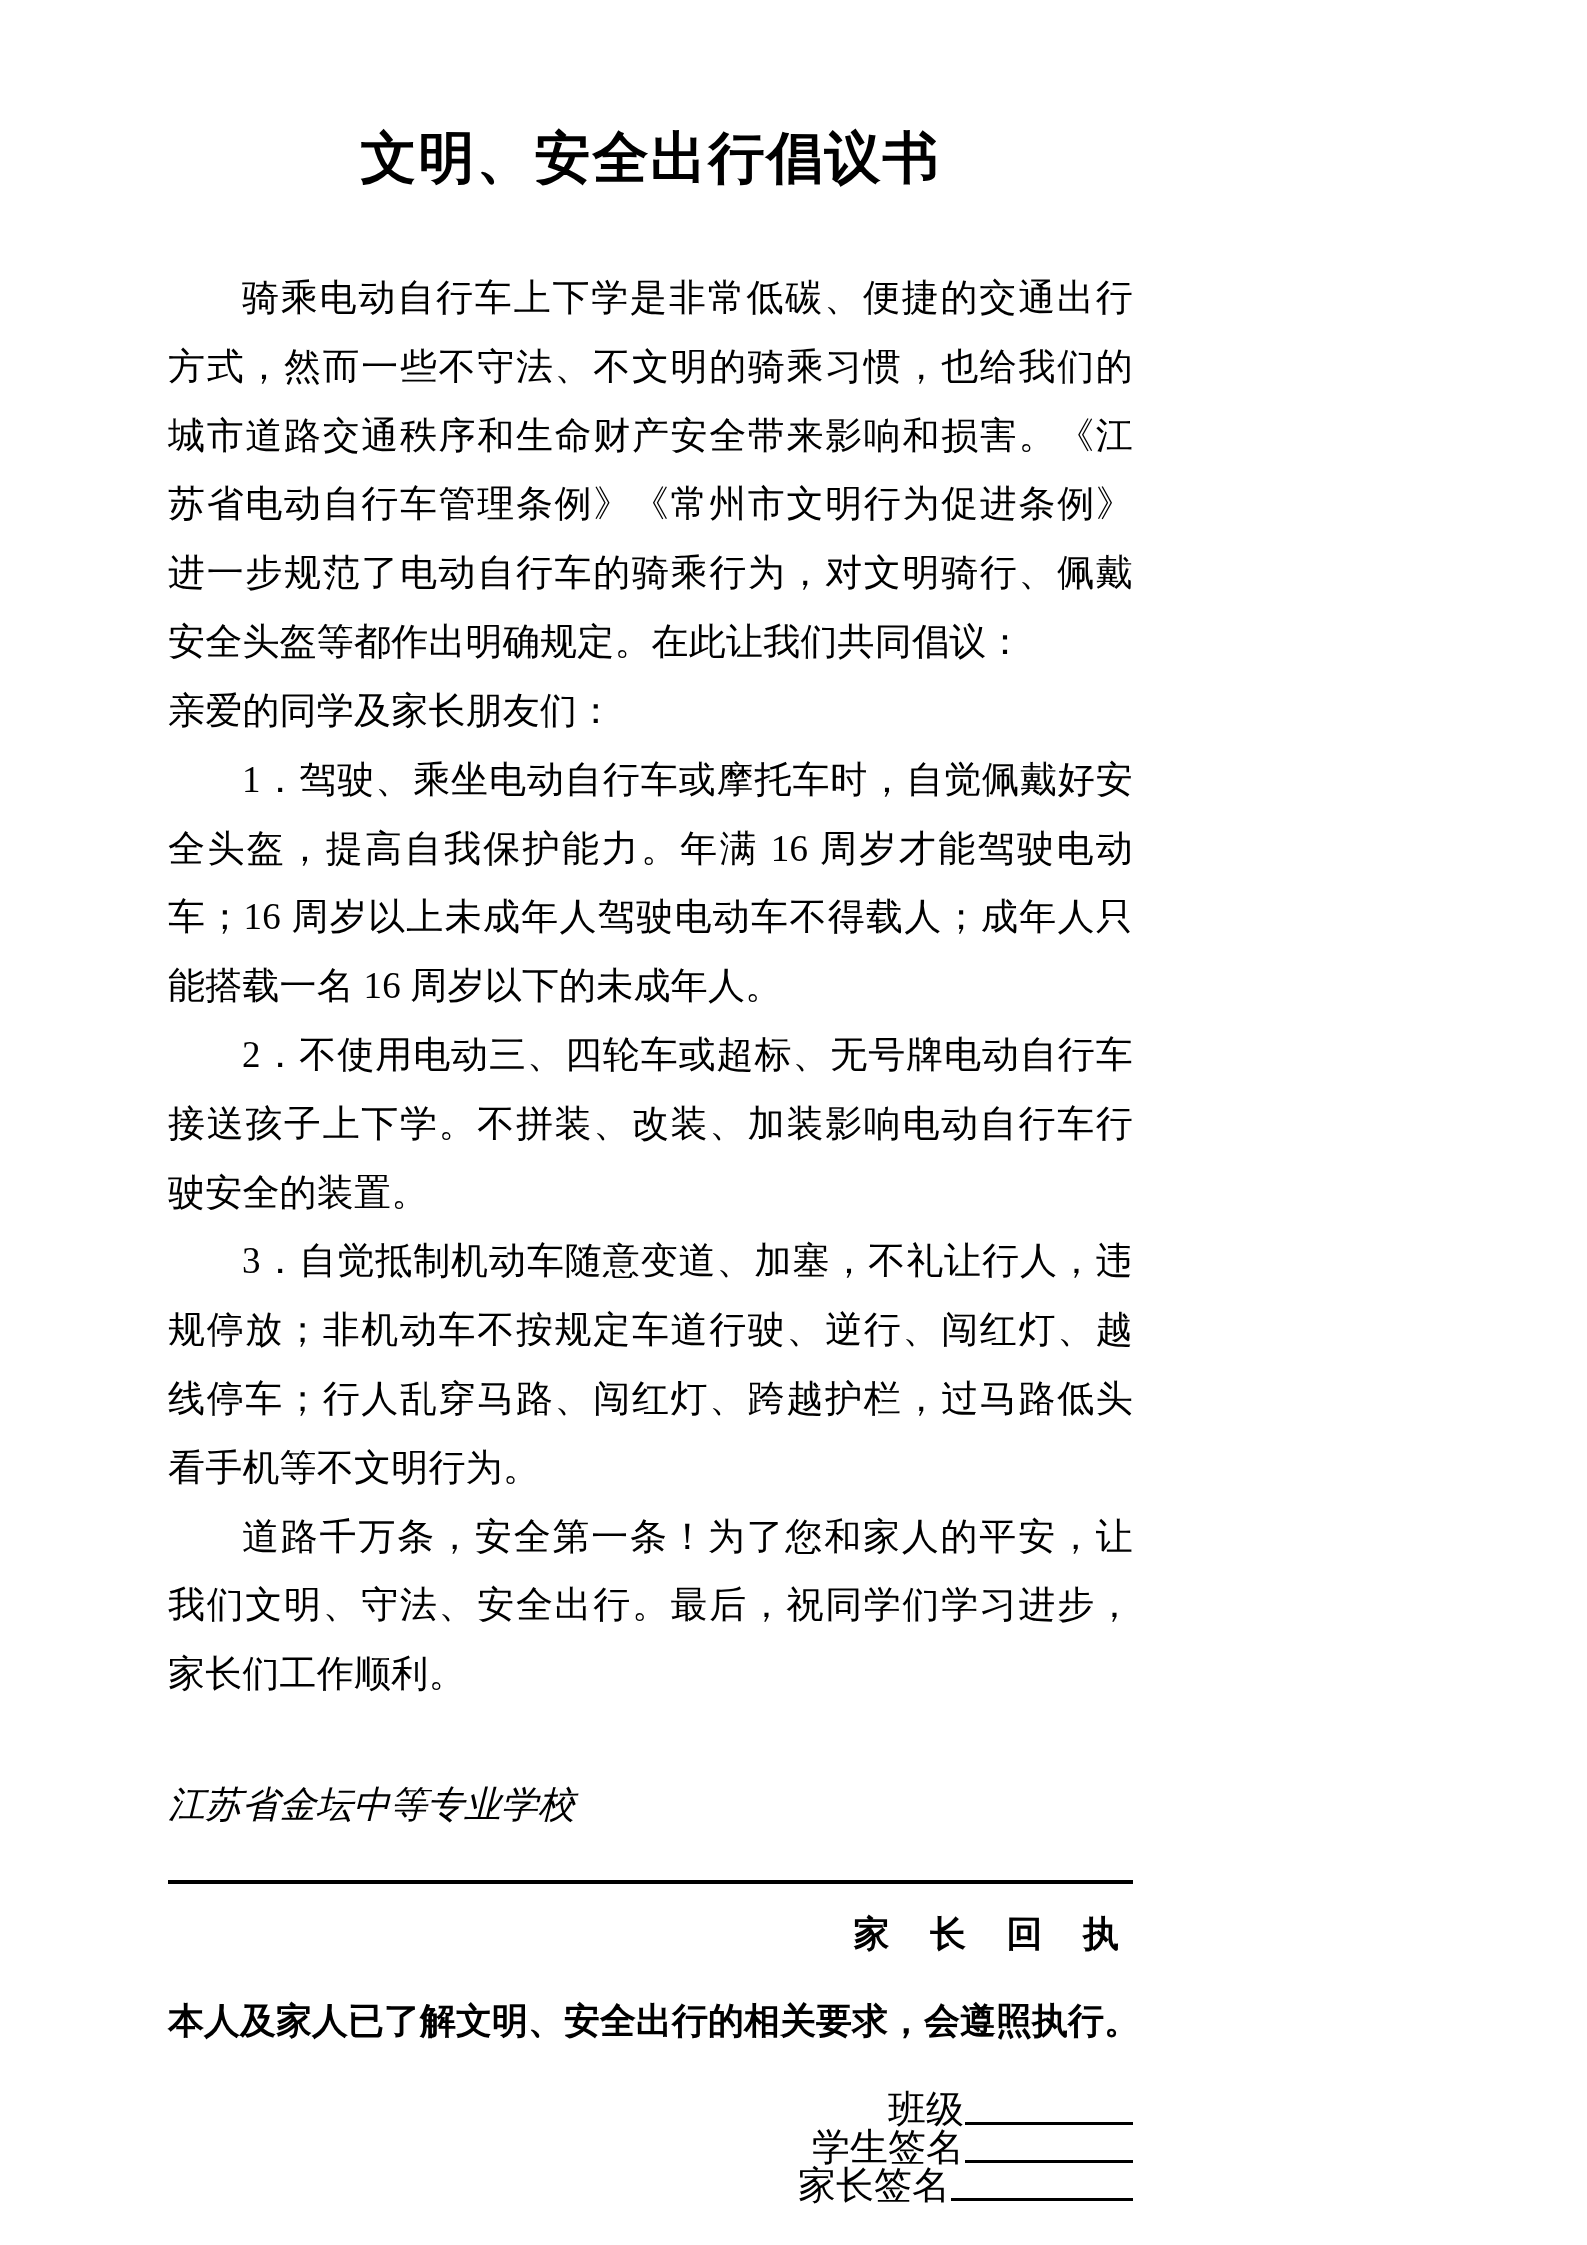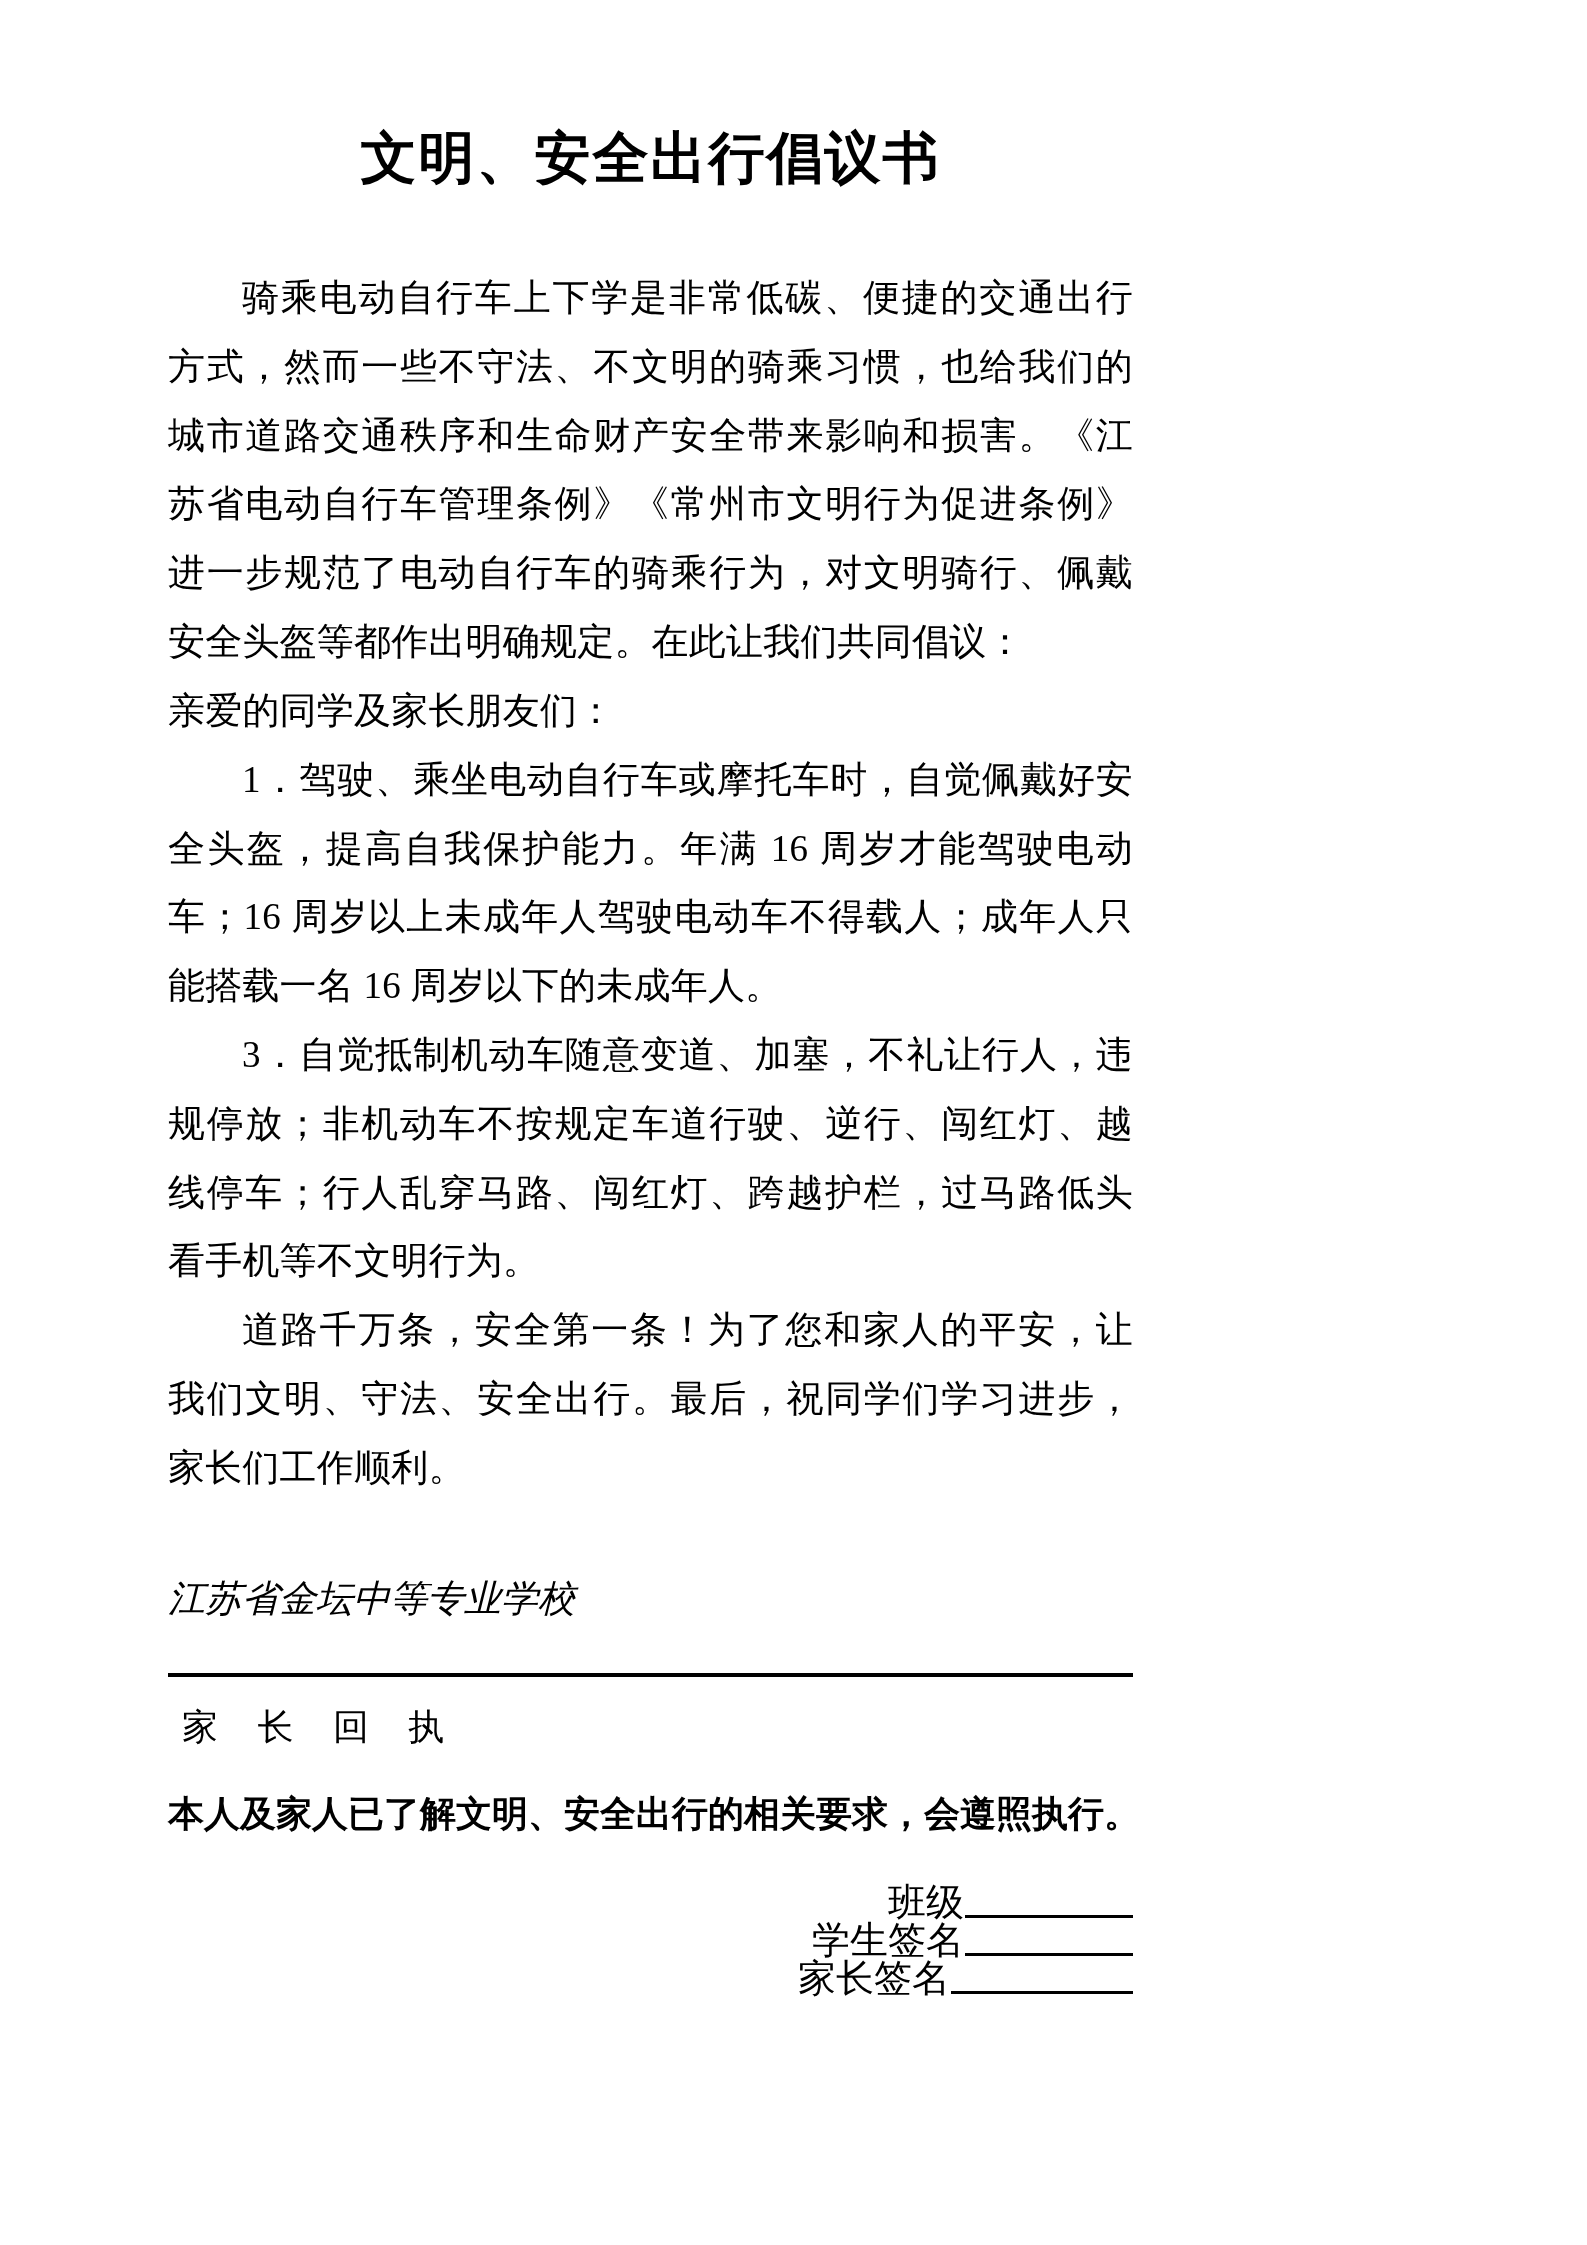--- a/index.html
+++ b/index.html
@@ -81,23 +81,23 @@
     border: none;
     border-top: 4px solid #000000;
     width: 100%;
   }
 
   
   .receipt {
     margin-top: 0;
   }
   .receipt-title {
-    text-align: left;
-    font-family: "DejaVu Sans", "Liberation Sans", sans-serif;
-    font-weight: 400;
+    text-align: right;
+    font-family: "DejaVu Sans", "Liberation Sans", sans-serif;
+    font-weight: 700;
     font-size: 36px;
     letter-spacing: 14px;
     margin: 26px 0 0 0;
     padding-left: 14px;
     white-space: nowrap;
   }
   .receipt-stmt {
     text-align: right;
     font-family: "DejaVu Sans", "Liberation Sans", sans-serif;
     font-weight: 700;
@@ -146,20 +146,21 @@
   <h1 class="doc-title">文明、安全出行倡议书</h1>
 
   <div class="body-block">
 
     <p class="para indent">骑乘电动自行车上下学是非常低碳、便捷的交通出行方式，然而一些不守法、不文明的骑乘习惯，也给我们的城市道路交通秩序和生命财产安全带来影响和损害。《江苏省电动自行车管理条例》《常州市文明行为促进条例》进一步规范了电动自行车的骑乘行为，对文明骑行、佩戴安全头盔等都作出明确规定。在此让我们共同倡议：</p>
 
     <p class="para">亲爱的同学及家长朋友们：</p>
 
     <p class="para indent">1．驾驶、乘坐电动自行车或摩托车时，自觉佩戴好安全头盔，提高自我保护能力。年满 16 周岁才能驾驶电动车；16 周岁以上未成年人驾驶电动车不得载人；成年人只能搭载一名 16 周岁以下的未成年人。</p>
 
+    <p class="para indent">2．不使用电动三、四轮车或超标、无号牌电动自行车接送孩子上下学。不拼装、改装、加装影响电动自行车行驶安全的装置。</p>
 
     <p class="para indent">3．自觉抵制机动车随意变道、加塞，不礼让行人，违规停放；非机动车不按规定车道行驶、逆行、闯红灯、越线停车；行人乱穿马路、闯红灯、跨越护栏，过马路低头看手机等不文明行为。</p>
 
 
     <p class="para indent">道路千万条，安全第一条！为了您和家人的平安，让我们文明、守法、安全出行。最后，祝同学们学习进步，家长们工作顺利。</p>
   </div>
 
   <div class="sign-block">
     <span class="sign-line">江苏省金坛中等专业学校</span>
   </div>

